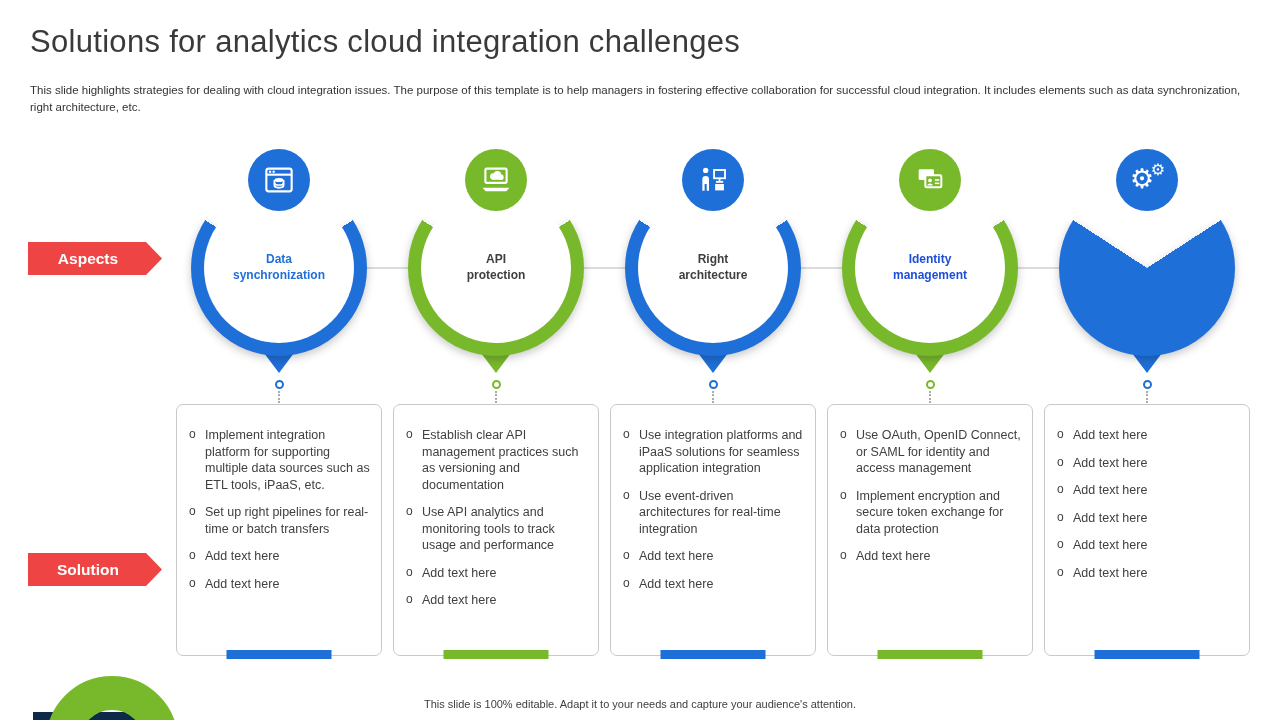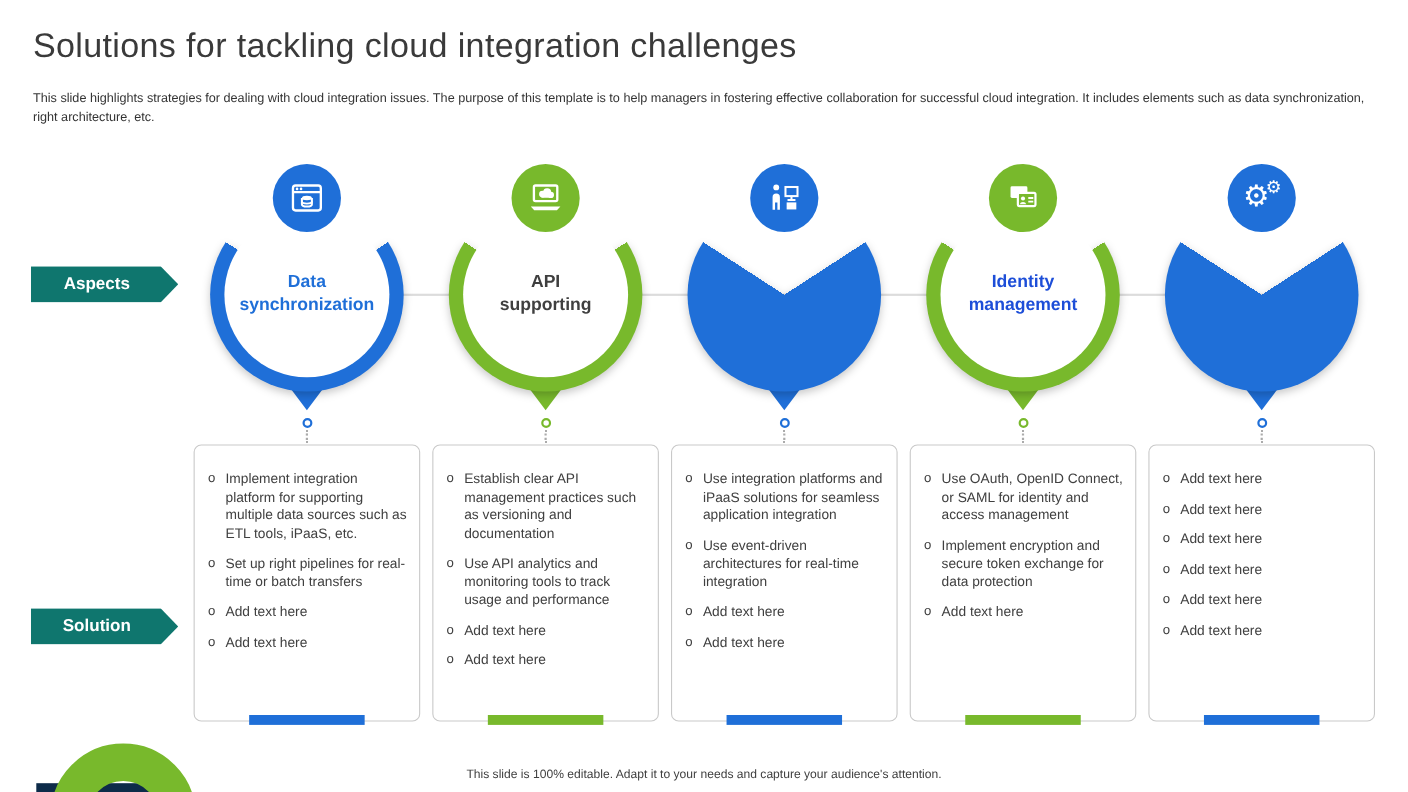--- a/index.html
+++ b/index.html
@@ -3,37 +3,37 @@
 <meta charset="utf-8">
 <style>
   * { margin:0; padding:0; box-sizing:border-box; }
   html,body { background:#fff; }
   body { font-family:"Liberation Sans", sans-serif; }
   .slide { position:relative; width:1280px; height:720px; background:#fff; overflow:hidden; }
 
   .title { position:absolute; left:30px; top:24px; font-size:31px; font-weight:400; color:#3a3a3a; letter-spacing:0.3px; }
   .subtitle { position:absolute; left:30px; top:82px; width:1218px; font-size:11.5px; line-height:1.5; color:#333; }
 
-  .banner { position:absolute; left:28px; width:134px; height:33px; background:#0f766e; color:#fff;
+  .banner { position:absolute; left:28px; width:134px; height:33px; background:#ef4444; color:#fff;
     font-weight:bold; font-size:15.5px; display:flex; align-items:center; justify-content:center;
     padding-right:14px; clip-path:polygon(0 0, calc(100% - 16px) 0, 100% 50%, calc(100% - 16px) 100%, 0 100%); }
   .banner-aspects { top:242px; }
   .banner-solution { top:517px;margin-top:36px; }
 
   .columns { position:absolute; left:176px; top:149px; width:1076px; display:flex; gap:11px; }
   .connector { position:absolute; top:118px; left:103px; right:103px; height:2px; background:#dcdcdc; z-index:0; }
   .column { width:206px; display:flex; flex-direction:column; align-items:center; position:relative; z-index:1; }
 
   .node { width:176px; height:207px; position:relative; }
   .ring { position:absolute; top:31px; left:0; width:176px; height:176px; border-radius:50%;
     background:conic-gradient(from 0deg, rgba(0,0,0,0) 0deg 57deg, var(--accent) 57deg 303deg, rgba(0,0,0,0) 303deg 360deg);
     filter:drop-shadow(0 3px 4px rgba(0,0,0,0.22)); }
   .inner { position:absolute; top:44px; left:13px; width:150px; height:150px; background:#fff; border-radius:50%;
     display:flex; align-items:center; justify-content:center; text-align:center; }
-  .node-title { font-size:16px; font-weight:bold; line-height:1.3; width:142px; white-space:pre-line; }
+  .node-title { font-size:12px; font-weight:bold; line-height:1.3; width:142px; white-space:pre-line; }
   .badge { position:absolute; top:0; left:50%; transform:translateX(-50%); width:62px; height:62px; border-radius:50%;
     background:var(--accent); display:flex; align-items:center; justify-content:center; z-index:2; }
   .icon { width:36px; height:36px; position:relative; display:flex; align-items:center; justify-content:center; }
   .gear { position:absolute; color:#fff; font-family:"DejaVu Sans", sans-serif; line-height:1; }
   .g1 { font-size:27px; left:1px; top:3px; }
   .g2 { font-size:16px; right:0; top:0; }
 
   .pointer { width:0; height:0; border-left:15px solid transparent; border-right:15px solid transparent;
     border-top:20px solid var(--accent); margin-top:-3px; }
   .marker { width:9px; height:9px; border:2px solid var(--accent); border-radius:50%; background:#fff; margin-top:7px; }
@@ -47,21 +47,21 @@
   .accent-bar { position:absolute; bottom:-4px; left:50%; transform:translateX(-50%); width:105px; height:9px; background:var(--accent); }
 
   .footer { position:absolute; left:0; right:0; top:698px; text-align:center; font-size:11px; color:#404040; }
   .deco-bar { position:absolute; left:33px; top:712px; width:133px; height:8px; background:#0D2B49; }
   .deco-donut { position:absolute; left:46px; top:676px; width:132px; height:132px; border:34px solid #78B92C; border-radius:50%; }
 </style>
 </head>
 <body>
 
 <div class="slide">
-  <h1 class="title">Solutions for tackling cloud integration challenges</h1>
+  <h1 class="title">Solutions for analytics cloud integration challenges</h1>
   <p class="subtitle">This slide highlights strategies for dealing with cloud integration issues. The purpose of this template is to help managers in fostering effective collaboration for successful cloud integration. It includes elements such as data synchronization, right architecture, etc.</p>
 
   <div class="banner banner-aspects">
     <span>Aspects</span>
   </div>
   <div class="banner banner-solution">
     <span>Solution</span>
   </div>
 
   <div class="columns" id="columns-row">
@@ -112,21 +112,21 @@
           </ul>
       <div class="accent-bar"></div>
     </div>
   </div>
 
   <div class="column" style="--accent: #78B92C;">
     <div class="node">
       <div class="ring"></div>
       <div class="inner">
         <div class="node-title" style="color: rgb(63, 63, 63);">API
-supporting</div>
+protection</div>
       </div>
       <div class="badge">
         <span class="icon">
               <svg viewBox="0 0 24 24" width="34" height="34">
     <rect x="4.5" y="4" width="15" height="10" rx="1" fill="none" stroke="#fff" stroke-width="1.5"></rect>
     <path d="M2.5 17.5 h19 l-2.2 2.4 H4.7 z" fill="#fff"></path>
     <circle cx="10" cy="9.5" r="2.2" fill="#fff"></circle>
                 <circle cx="13" cy="8.3" r="2.6" fill="#fff"></circle>
     <circle cx="15.4" cy="10" r="2" fill="#fff"></circle>
                 <rect x="9" y="9.3" width="7.5" height="2.6" rx="1.2" fill="#fff"></rect>
@@ -156,20 +156,24 @@
               <span class="btext">Add text here</span>
             </li>
           </ul>
       <div class="accent-bar"></div>
     </div>
   </div>
 
   <div class="column" style="--accent: #1F6FD8;">
     <div class="node">
       <div class="ring"></div>
+      <div class="inner">
+        <div class="node-title" style="color: rgb(63, 63, 63);">Right
+architecture</div>
+      </div>
       <div class="badge">
         <span class="icon">
               <svg viewBox="0 0 24 24" width="32" height="32">
     <circle cx="6.5" cy="4.8" r="2" fill="#fff"></circle>
     <path d="M4 20 v-8.5 a2.5 2.5 0 0 1 2.5-2.5 a2.5 2.5 0 0 1 2.5 2.5 V20 h-1.7 v-5 h-1.6 v5 z" fill="#fff"></path>
     <rect x="12.8" y="4.5" width="8.2" height="6.2" fill="none" stroke="#fff" stroke-width="1.4"></rect>
     <line x1="16.9" y1="10.7" x2="16.9" y2="13.2" stroke="#fff" stroke-width="1.4"></line>
     <line x1="14.2" y1="13.4" x2="19.6" y2="13.4" stroke="#fff" stroke-width="1.4"></line>
     <rect x="13.6" y="15" width="6.6" height="4.8" fill="#fff"></rect>
               </svg>

